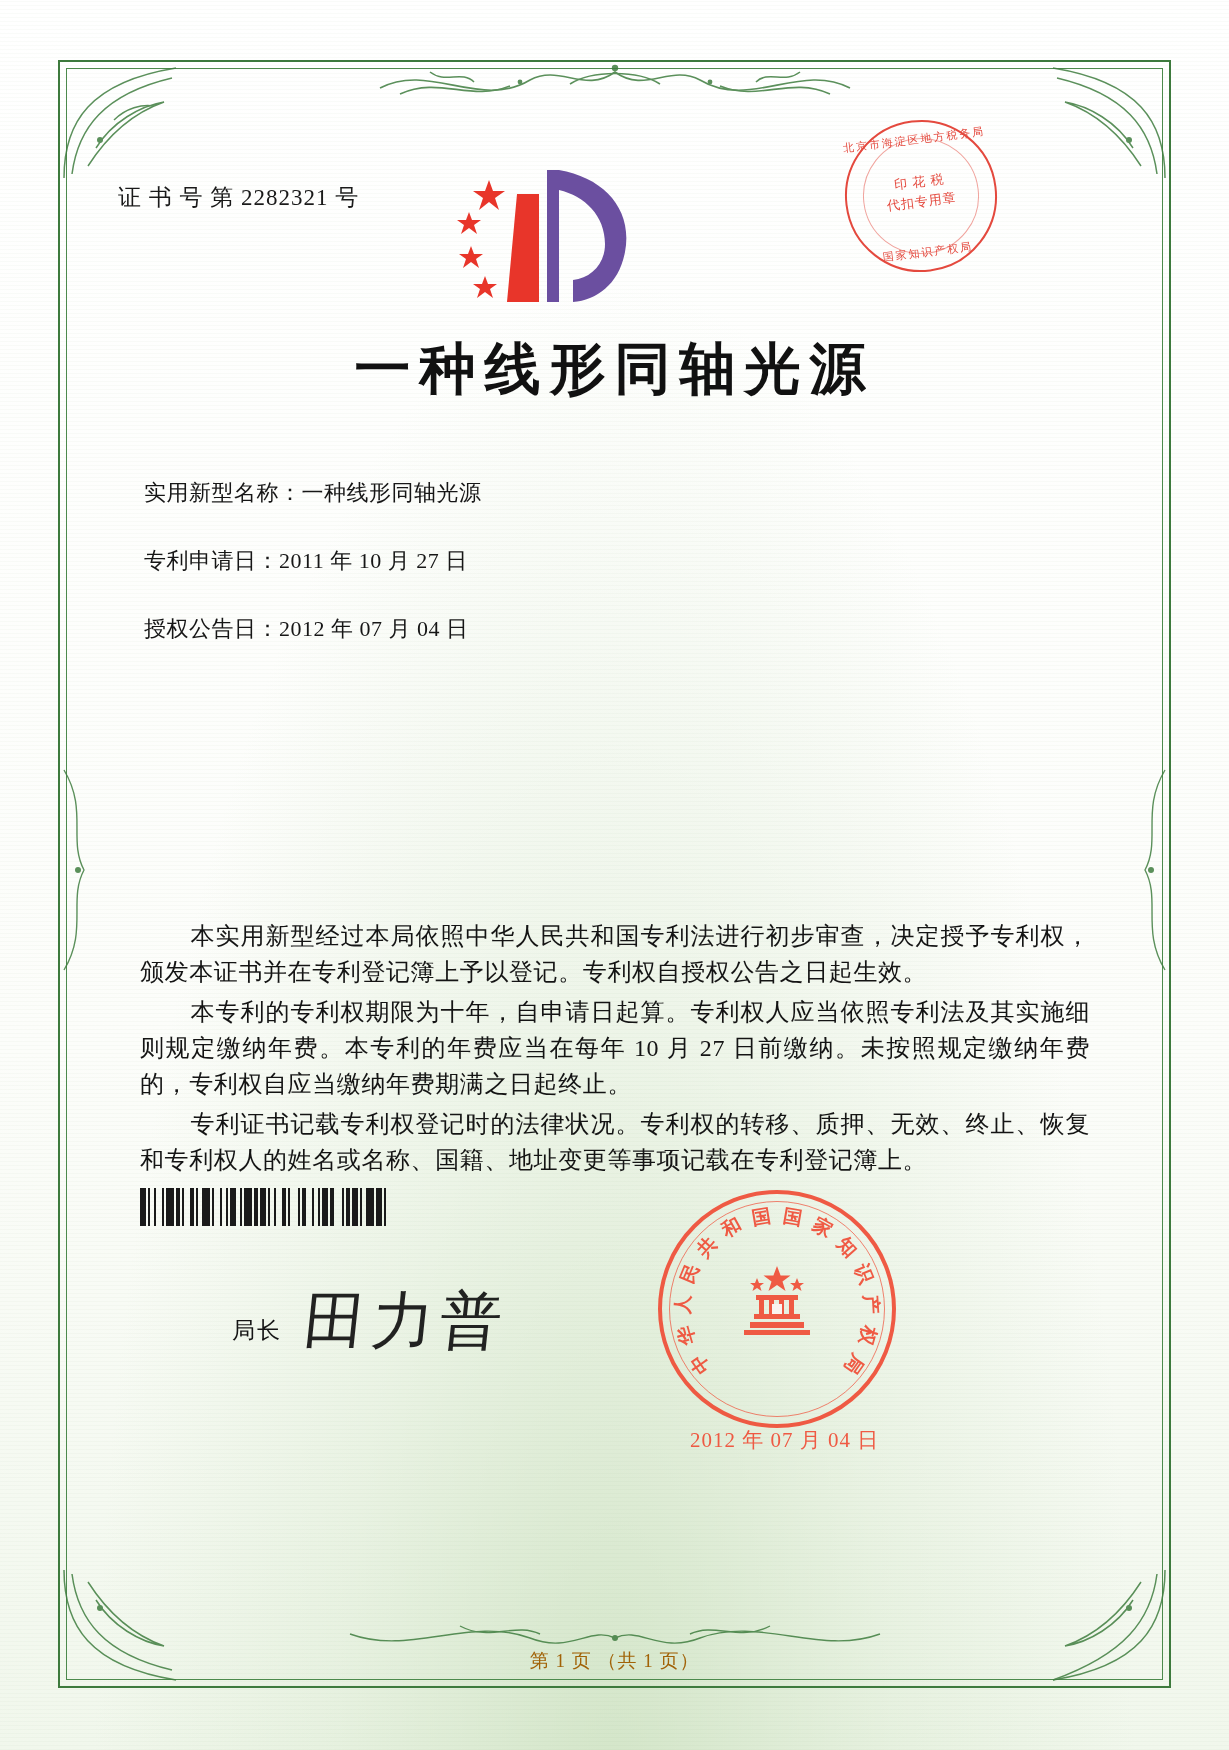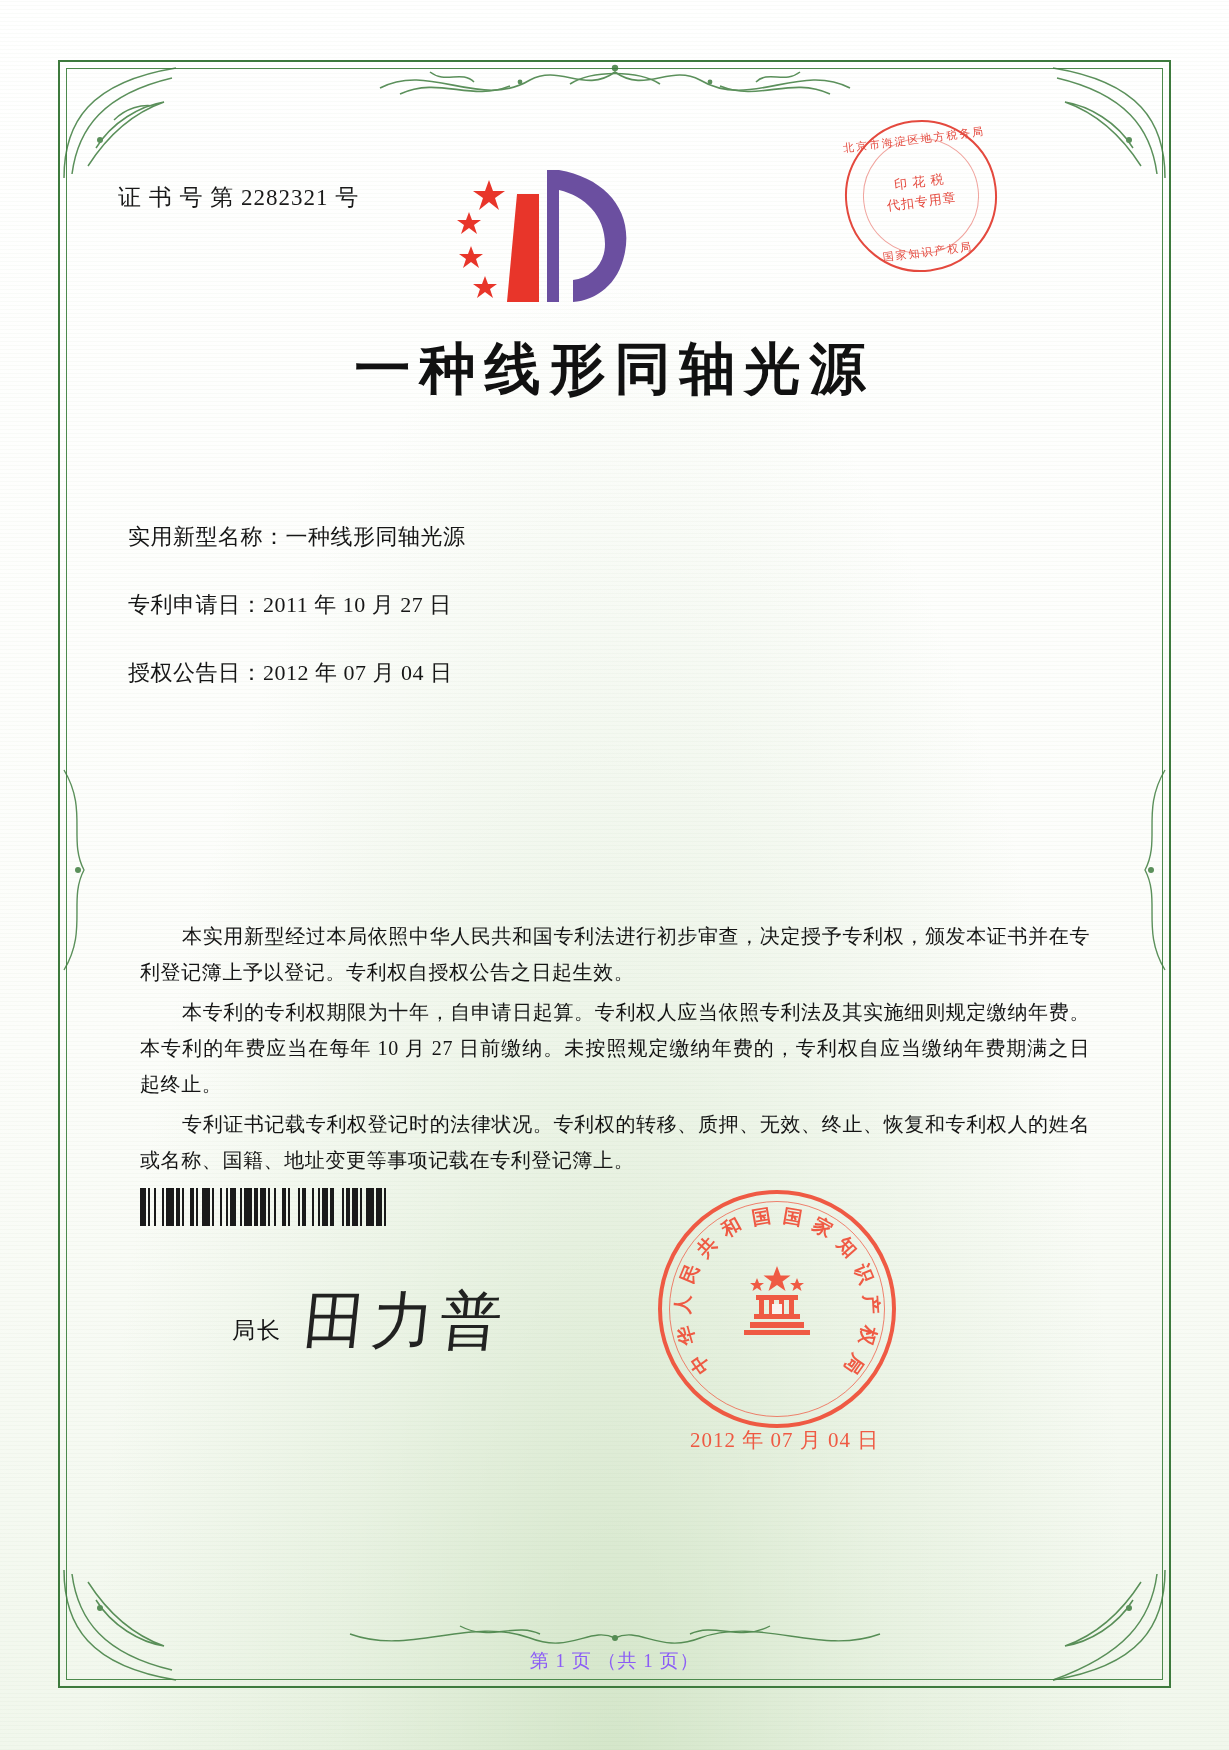--- a/index.html
+++ b/index.html
@@ -129,42 +129,41 @@
     position: absolute;
     left: 16px; top: 16px; right: 16px; bottom: 16px;
     border: 1px solid #e23a2e;
     border-radius: 50%;
     opacity: 0.5;
   }
 
   
   .fields {
     position: absolute;
-    left: 128px;
+    left: 144px;
     top: 478px;
     width: 920px;
-    margin-top: 44px;
   }
   .field {
     font-size: 22px;
     color: #161616;
     margin-bottom: 38px;
     white-space: nowrap;
     letter-spacing: 0.5px;
   }
   .field .lbl { display: inline; }
   .field .val { display: inline; }
 
   
   .body-text {
     position: absolute;
     left: 140px;
     top: 918px;
     width: 950px;
-    font-size: 20px;
+    font-size: 24px;
     line-height: 36px;
     color: #141414;
     text-align: justify;
   }
   .body-text p {
     margin: 0 0 4px 0;
     text-indent: 2.1em;
     letter-spacing: 0.6px;
   }
 
@@ -262,21 +261,21 @@
   }
 
   
   .footer {
     position: absolute;
     left: 0;
     right: 0;
     top: 1648px;
     text-align: center;
     font-size: 19px;
-    color: #8b5cf6;
+    color: #a16207;
     letter-spacing: 1px;
   }
 
   
   .ghost {
     position: absolute;
     left: 400px;
     top: 150px;
     width: 380px;
     height: 120px;

